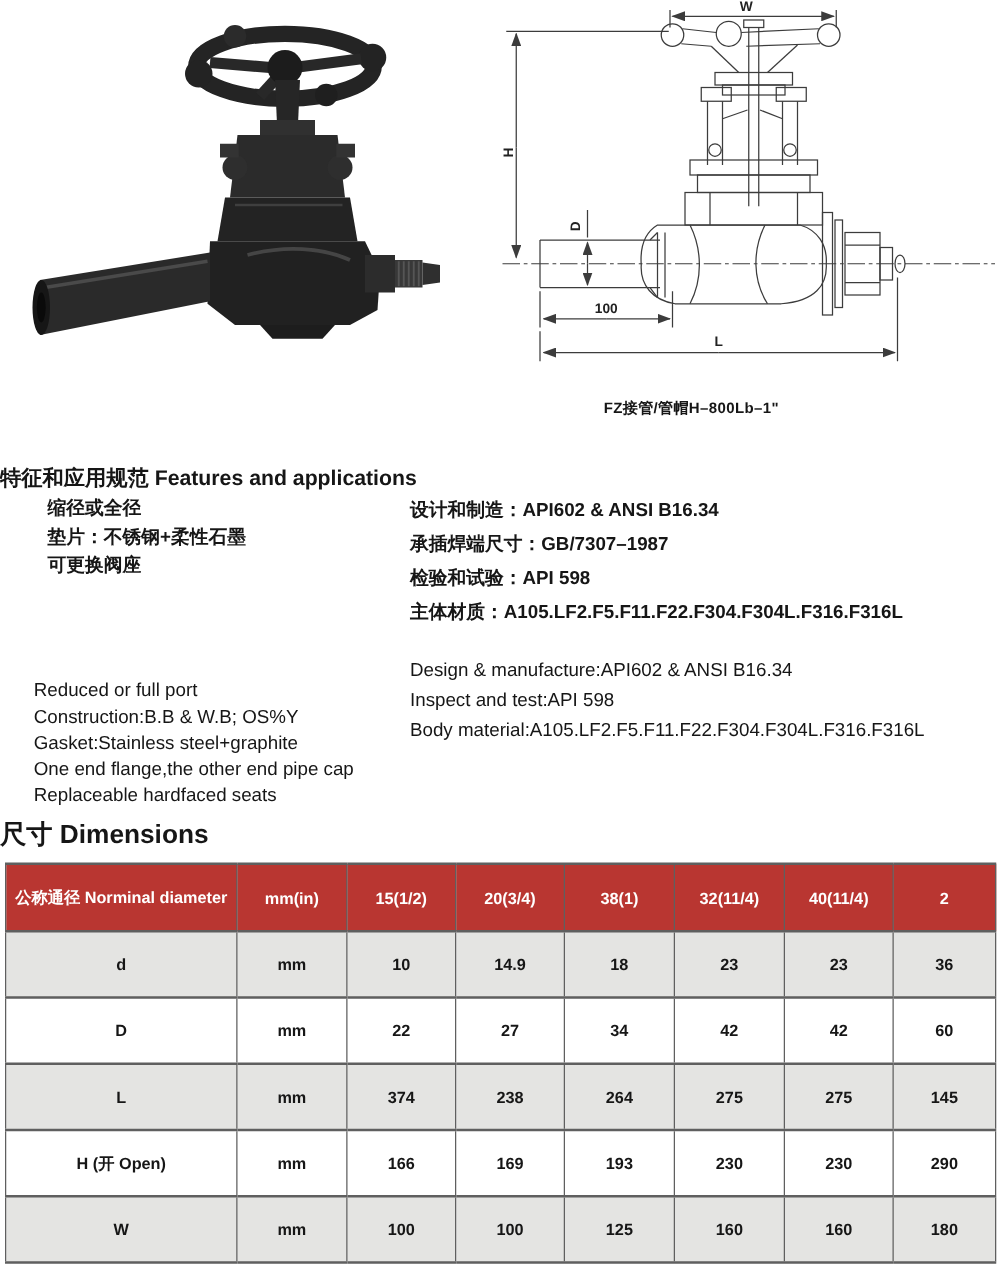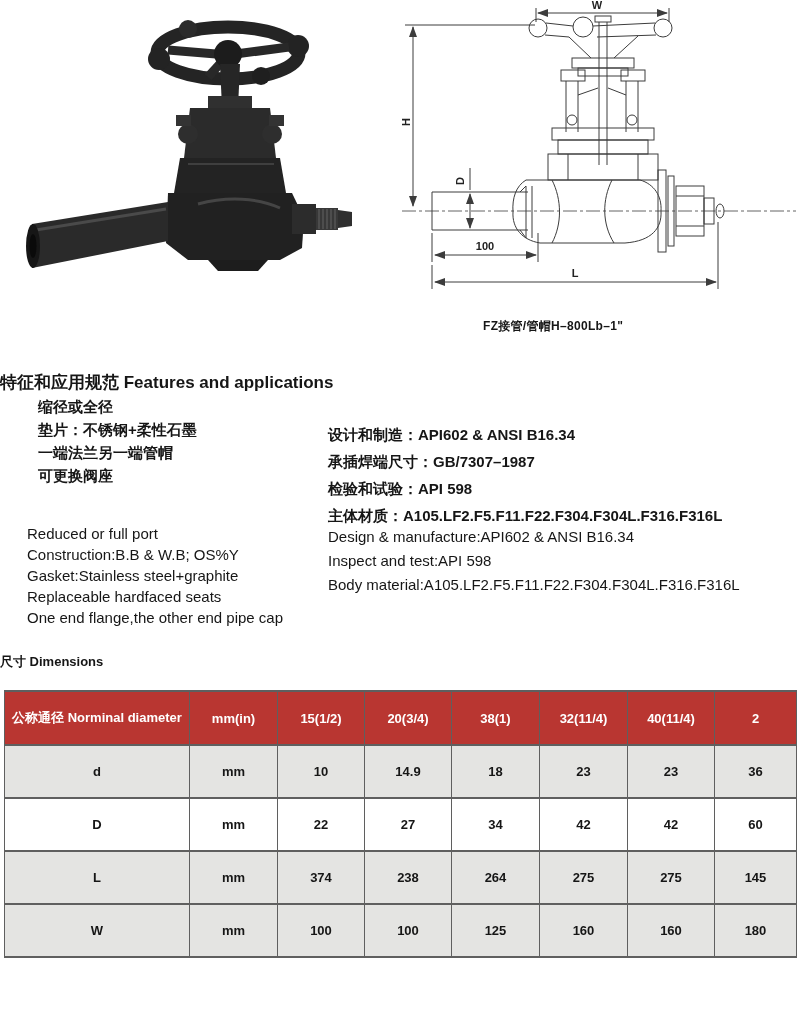--- a/index.html
+++ b/index.html
@@ -11,28 +11,28 @@
   .abs{position:absolute;}
   
   #photo{left:18px;top:8px;}
   #drawing{left:400px;top:0;}
   #drawing-caption{left:483px;top:318px;font-size:12px;font-weight:bold;letter-spacing:.3px;}
   
   #features-heading{left:0;top:371px;font-size:17px;font-weight:bold;}
   .feat-col .line{white-space:nowrap;}
   #cn-left{left:38px;top:395px;font-size:15px;font-weight:bold;}
   #cn-left .line{height:23px;line-height:23px;}
-  #cn-right{left:328px;top:395px;font-size:15px;font-weight:bold;margin-top:26px;}
+  #cn-right{left:328px;top:395px;font-size:15px;font-weight:bold;}
   #cn-right .line{height:27px;line-height:27px;}
-  #en-left{left:27px;top:523px;font-size:15px;}
+  #en-left{left:27px;top:542px;font-size:15px;}
   #en-left .line{height:21px;line-height:21px;}
   #en-right{left:328px;top:525px;font-size:15px;}
   #en-right .line{height:24px;line-height:24px;}
   
-  #dim-heading{left:0;top:653px;font-size:13px;font-weight:bold;}
+  #dim-heading{left:0;top:653px;font-size:21px;font-weight:bold;}
   #dim-table{
     position:absolute;left:4px;top:690px;width:792px;
     border-collapse:collapse;table-layout:fixed;
   }
   #dim-table th,#dim-table td{
     border:1px solid #5f5f5f;border-top-width:2px;border-bottom-width:2px;
     text-align:center;vertical-align:middle;font-size:13px;padding:0;
   }
   #dim-table thead th{
     background:#b93631;color:#ffffff;font-weight:bold;height:52px;
@@ -185,35 +185,34 @@
   </g>
 </svg>
 
 <div id="drawing-caption" class="abs">FZ接管/管帽H–800Lb–1"</div>
 
 <div id="features-heading" class="abs">特征和应用规范 Features and applications</div>
 
 <div id="cn-left" class="abs feat-col">
     <div class="line">缩径或全径</div>
     <div class="line">垫片：不锈钢+柔性石墨</div>
-    <div class="line">一端法兰另一端管帽</div>
     <div class="line">可更换阀座</div>
   </div>
 <div id="cn-right" class="abs feat-col">
     <div class="line">设计和制造：API602 &amp; ANSI B16.34</div>
     <div class="line">承插焊端尺寸：GB/7307–1987</div>
     <div class="line">检验和试验：API 598</div>
     <div class="line">主体材质：A105.LF2.F5.F11.F22.F304.F304L.F316.F316L</div>
   </div>
 <div id="en-left" class="abs feat-col">
     <div class="line">Reduced or full port</div>
     <div class="line">Construction:B.B &amp; W.B; OS%Y</div>
     <div class="line">Gasket:Stainless steel+graphite</div>
+    <div class="line">One end flange,the other end pipe cap</div>
     <div class="line">Replaceable hardfaced seats</div>
-    <div class="line">One end flange,the other end pipe cap</div>
   </div>
 <div id="en-right" class="abs feat-col">
     <div class="line">Design &amp; manufacture:API602 &amp; ANSI B16.34</div>
     <div class="line">Inspect and test:API 598</div>
     <div class="line">Body material:A105.LF2.F5.F11.F22.F304.F304L.F316.F316L</div>
   </div>
 
 <div id="dim-heading" class="abs">尺寸 Dimensions</div>
 
 <table id="dim-table">
@@ -263,20 +262,30 @@
       <tr class="alt">
         <td>L</td>
         <td>mm</td>
         <td>374</td>
         <td>238</td>
         <td>264</td>
         <td>275</td>
         <td>275</td>
         <td>145</td>
       </tr>
+      <tr>
+        <td>H (开 Open)</td>
+        <td>mm</td>
+        <td>166</td>
+        <td>169</td>
+        <td>193</td>
+        <td>230</td>
+        <td>230</td>
+        <td>290</td>
+      </tr>
       <tr class="alt">
         <td>W</td>
         <td>mm</td>
         <td>100</td>
         <td>100</td>
         <td>125</td>
         <td>160</td>
         <td>160</td>
         <td>180</td>
       </tr>

